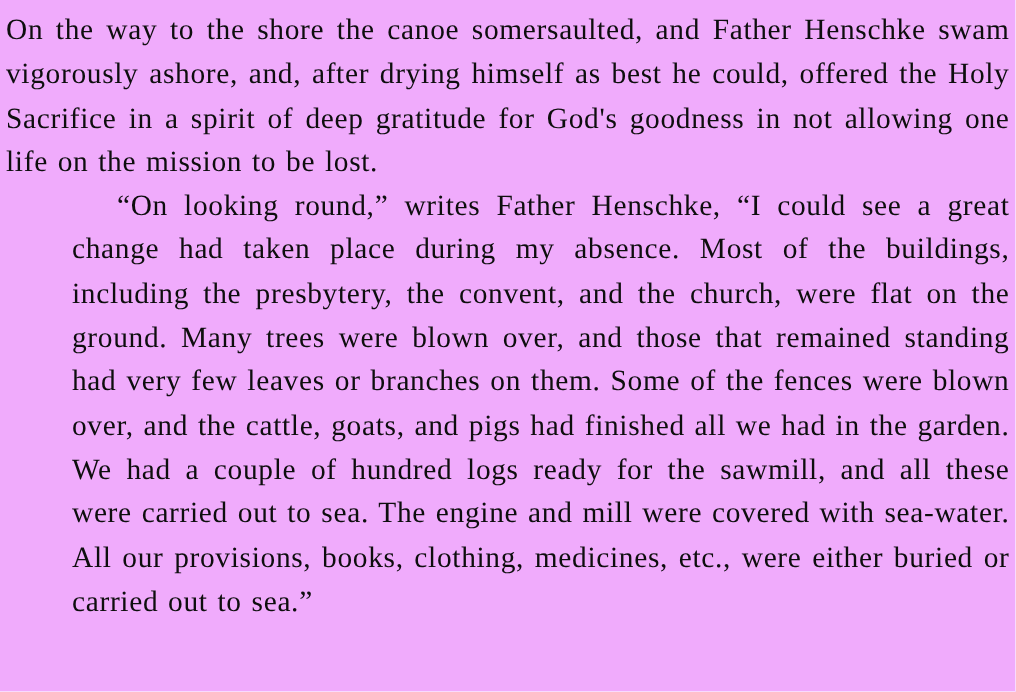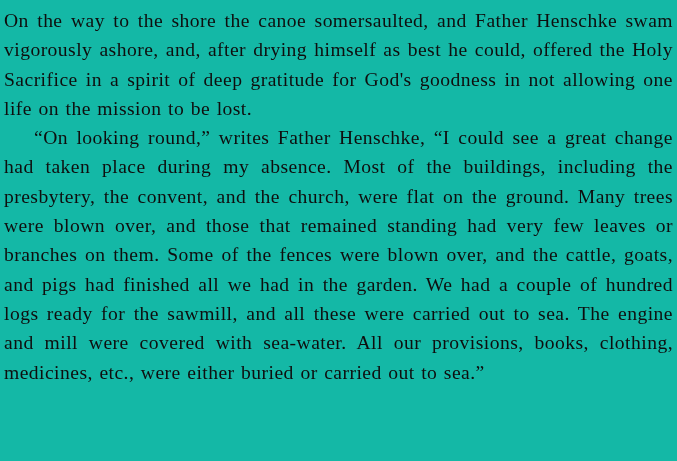--- a/index.html
+++ b/index.html
@@ -10,21 +10,21 @@
   body {
     width: 677px;
     height: 461px;
     overflow: hidden;
     font-family: "Liberation Serif", serif;
   }
   #page {
     width: 677px;
     height: 461px;
     position: relative;
-    background: #14b8a6;
+    background: #f0abfc;
     padding: 0;
     box-sizing: border-box;
   }
   .scan {
     position: absolute;
     left: 0;
     top: 0;
     width: 677px;
     padding: 6px 4px 0 4px;
     box-sizing: border-box;
@@ -35,20 +35,21 @@
     line-height: 29.3px;
     color: #151515;
     text-align: justify;
     text-justify: inter-word;
     letter-spacing: 0.45px;
     word-spacing: 1.2px;
     -webkit-font-smoothing: none;
   }
   p.indent {
     text-indent: 30px;
+    margin-left: 44px;
   }
   
   .scan {
     filter: contrast(1.06) brightness(0.99);
   }
 </style>
 </head>
 <body>
 
 <div id="page">

